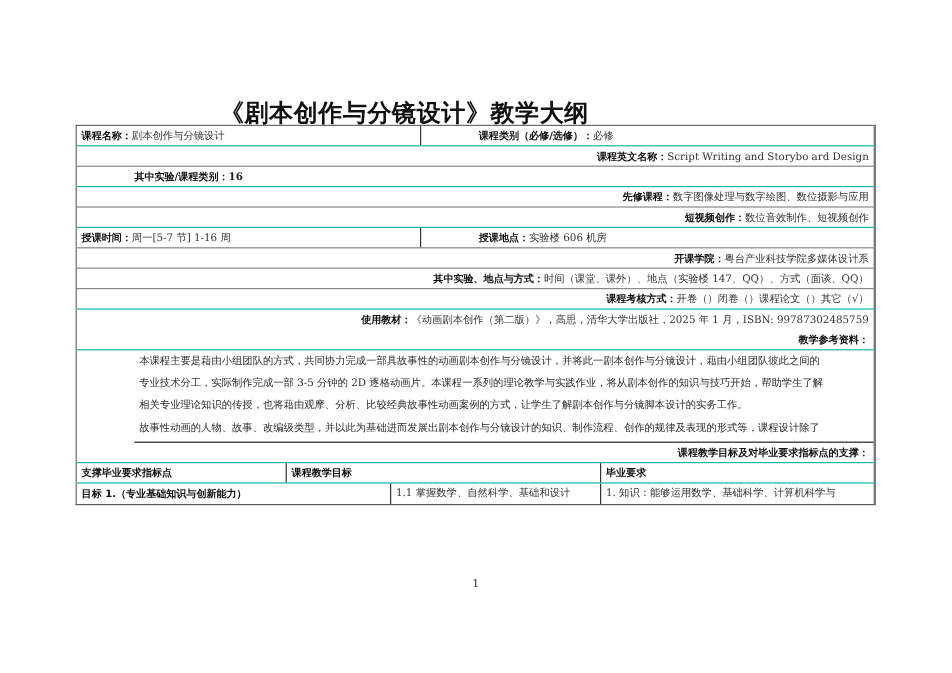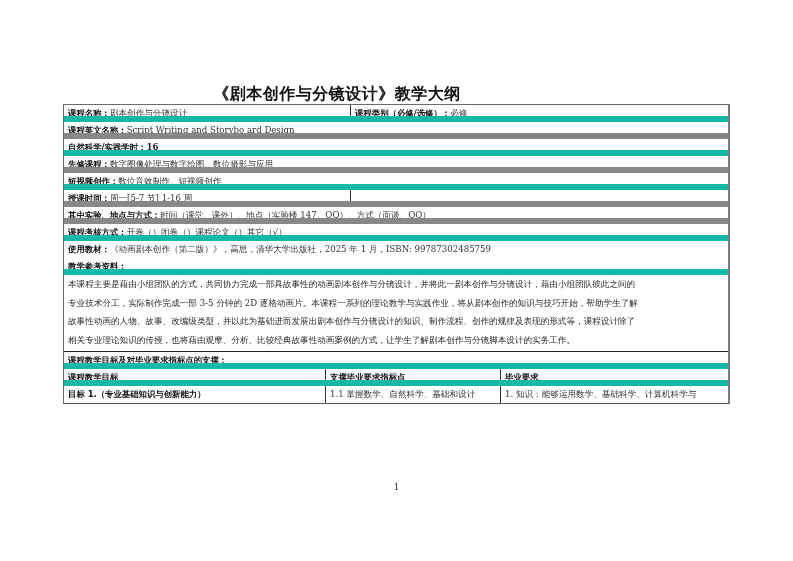--- a/index.html
+++ b/index.html
@@ -16,54 +16,54 @@
       color: #1a1a1a;
     }
     .title {
       position: absolute;
       left: 0;
       top: 84px;
       width: 674px;
       text-align: center;
       font-family: "DejaVu Sans", "Liberation Sans", sans-serif;
       font-weight: bold;
-      font-size: 16px;
+      font-size: 20px;
       line-height: 20px;
       letter-spacing: 0.5px;
       color: #111;
     }
     .sheet {
       position: absolute;
       left: 63px;
       top: 104px;
       width: 664px;
       border-top: 1.5px solid #6b6b6b;
       border-left: 1.5px solid #6b6b6b;
       border-right: 2px solid #7a7a7a;
       border-bottom: 1.5px solid #555;
     }
     .row {
       display: flex;
-      border-bottom: 6px solid #14b8a6;
+      border-bottom: 1px solid #14b8a6;
       box-sizing: border-box;
       height: 17px;
       font-size: 8.6px;
       line-height: 16px;
     }
     .row.thin { border-bottom-color: #888; }
     .row.noline { border-bottom: none; }
     .cell {
       padding: 0 4px;
       box-sizing: border-box;
       white-space: nowrap;
       overflow: hidden;
     }
     .cell.left-half { width: 287px; border-right: 1px solid #333; }
-    .cell.right-half { flex: 1; }
-    .cell.full { flex: 1; }
+    .cell.right-half { flex: 1; margin-left: 44px; }
+    .cell.full { flex: 1; text-align: right; }
     .lbl {
       font-family: "DejaVu Sans", "Liberation Sans", sans-serif;
       font-weight: bold;
       font-size: 8.4px;
       color: #111;
     }
     .val {
       color: #333;
       font-size: 8.6px;
     }
@@ -77,20 +77,21 @@
       line-height: 16px;
       padding: 0 4px;
     }
     .intro-body {
       padding: 0 4px 2px 4px;
       font-size: 8.6px;
       line-height: 18.5px;
       color: #2a2a2a;
       text-align: justify;
       border-bottom: 1px solid #222;
+      margin-left: 48px;
     }
     .intro-body p { margin: 0; text-indent: 0; }
     .obj-table .c1 { width: 262px; border-right: 1px solid #333; }
     .obj-table .c2 { width: 175px; border-right: 1px solid #333; }
     .obj-table .c3 { flex: 1; }
     .page-num {
       position: absolute;
       left: 0;
       top: 482px;
       width: 793px;
@@ -116,43 +117,51 @@
   </div>
 
   <div class="row thin">
     <div class="cell full">
       <span class="lbl">课程英文名称：</span><span class="val">Script Writing and Storybo ard Design</span>
     </div>
   </div>
 
   <div class="row">
     <div class="cell right-half">
-      <span class="lbl">自然科学/实践学时：</span><span class="val bold">16</span>
+      <span class="lbl">其中实验/课程类别：</span><span class="val bold">16</span>
     </div>
   </div>
 
   <div class="row thin">
     <div class="cell full">
       <span class="lbl">先修课程：</span><span class="val">数字图像处理与数字绘图、数位摄影与应用</span>
     </div>
   </div>
 
   <div class="row">
     <div class="cell full">
       <span class="lbl">短视频创作：</span><span class="val">数位音效制作、短视频创作</span>
     </div>
   </div>
 
   <div class="row thin">
     <div class="cell left-half">
       <span class="lbl">授课时间：</span><span class="val">周一[5-7 节] 1-16 周</span>
     </div>
-  </div>
-
-
+    <div class="cell right-half">
+      <span class="lbl">授课地点：</span><span class="val">实验楼 606 机房</span>
+    </div>
+  </div>
+
+
+  <div class="row thin">
+    <div class="cell full">
+      <span class="lbl">开课学院：</span><span class="val">粤台产业科技学院多媒体设计系</span>
+    </div>
+  </div>
 
 
   <div class="row thin">
     <div class="cell full">
       <span class="lbl">其中实验、地点与方式：</span><span class="val">时间（课堂、课外）、地点（实验楼 147、QQ）、方式（面谈、QQ）</span>
     </div>
   </div>
 
   <div class="row">
     <div class="cell full">
@@ -168,34 +177,34 @@
 
   <div class="row">
     <div class="cell full">
       <span class="lbl">教学参考资料：</span><span class="val"></span>
     </div>
   </div>
 
   <div class="intro-body">
     <p>本课程主要是藉由小组团队的方式，共同协力完成一部具故事性的动画剧本创作与分镜设计，并将此一剧本创作与分镜设计，藉由小组团队彼此之间的</p>
     <p>专业技术分工，实际制作完成一部  3-5 分钟的 2D 逐格动画片。本课程一系列的理论教学与实践作业，将从剧本创作的知识与技巧开始，帮助学生了解</p>
+    <p>相关专业理论知识的传授，也将藉由观摩、分析、比较经典故事性动画案例的方式，让学生了解剧本创作与分镜脚本设计的实务工作。</p>
     <p>故事性动画的人物、故事、改编级类型，并以此为基础进而发展出剧本创作与分镜设计的知识、制作流程、创作的规律及表现的形式等，课程设计除了</p>
-    <p>相关专业理论知识的传授，也将藉由观摩、分析、比较经典故事性动画案例的方式，让学生了解剧本创作与分镜脚本设计的实务工作。</p>
   </div>
 
   <div class="row">
     <div class="cell full">
       <span class="lbl">课程教学目标及对毕业要求指标点的支撑：</span>
     </div>
   </div>
 
   <div class="obj-table">
     <div class="row">
+      <div class="cell c2"><span class="lbl">支撑毕业要求指标点</span></div>
       <div class="cell c1"><span class="lbl">课程教学目标</span></div>
-      <div class="cell c2"><span class="lbl">支撑毕业要求指标点</span></div>
       <div class="cell c3"><span class="lbl">毕业要求</span></div>
     </div>
     <div class="row noline">
       <div class="cell c1"><span class="lbl">目标 1.（专业基础知识与创新能力）</span></div>
       <div class="cell c2"><span class="val">1.1 掌握数学、自然科学、基础和设计</span></div>
       <div class="cell c3"><span class="val">1. 知识：能够运用数学、基础科学、计算机科学与</span></div>
     </div>
   </div>
 
 </div>

